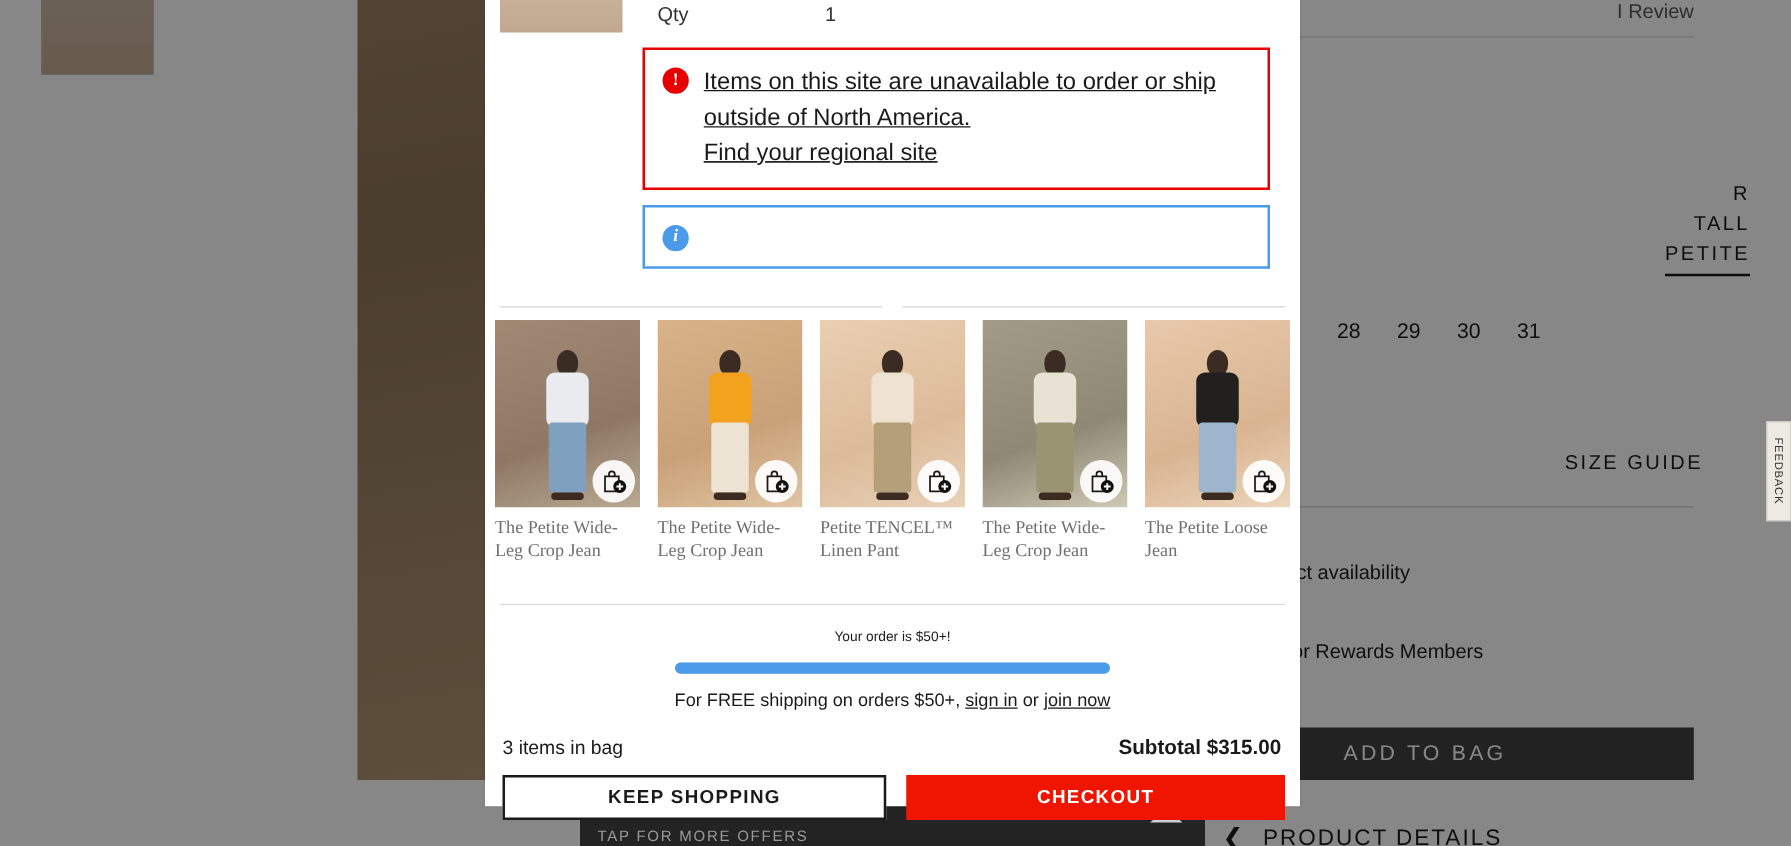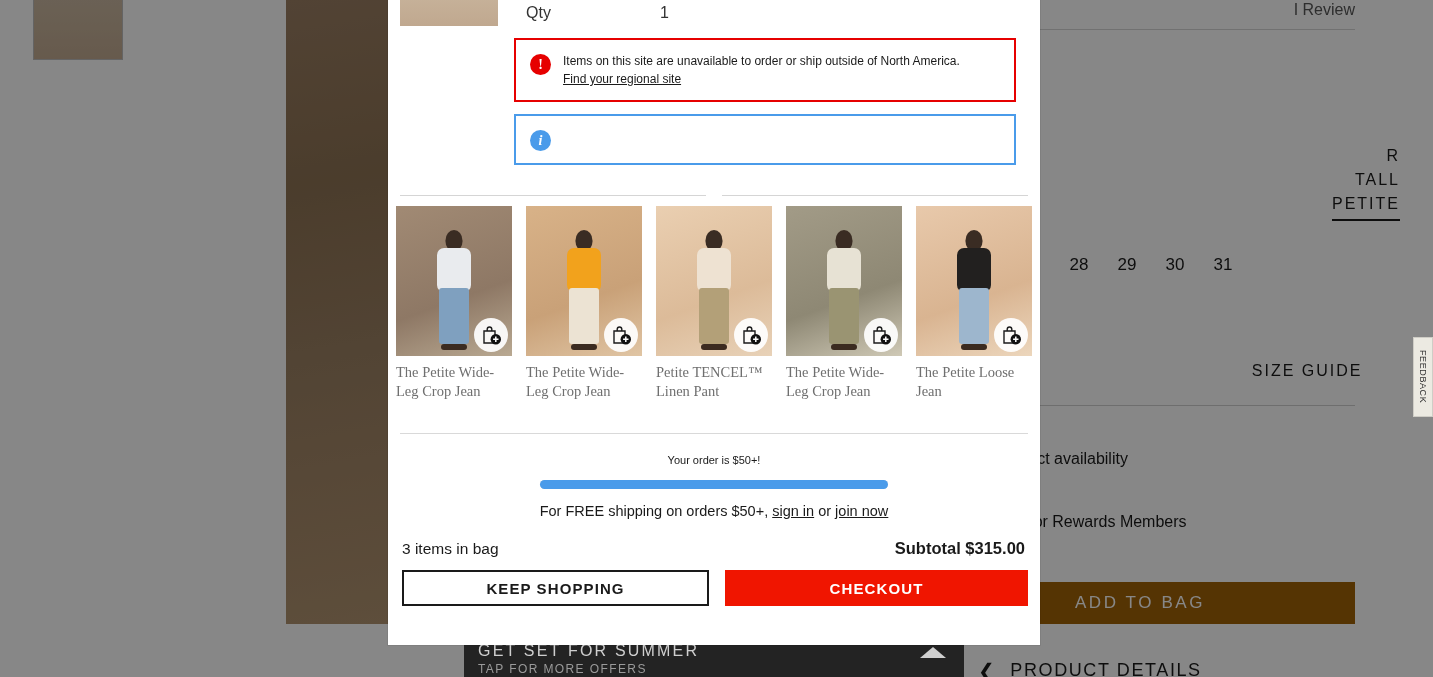--- a/index.html
+++ b/index.html
@@ -60,21 +60,21 @@
   }
   .size-guide { margin-left:247px; font-size:16px; letter-spacing:2px; color:#1a1a1a; }
   .rule2 { height:1px; background:#d0d0d0; margin:16px 45px 0 -55px; }
 
   .ship-block { margin:16px 0 0 -90px; font-size:16px; color:#5a5a5a; line-height:1.55; }
   .ship-block .dark { color:#1a1a1a; }
   .ship-strong { font-size:16px; letter-spacing:1.1px; color:#1a1a1a; }
   .ship-link { color:#1a1a1a; text-decoration:underline; }
 
   .add-bag {
-    margin:22px 45px 0 -35px; height:42px; background:#a16207; color:#fff;
+    margin:22px 45px 0 -35px; height:42px; background:#404040; color:#fff;
     display:flex; align-items:center; justify-content:center;
     font-size:17px; letter-spacing:2.6px;
   }
 
   .product-details-row {
     position:absolute; left:978px; top:660px; display:flex; align-items:center; gap:14px;
     font-size:18px; letter-spacing:1.6px; color:#1a1a1a;
   }
   .chev-left { font-size:20px; line-height:1; }
 
@@ -131,21 +131,21 @@
   .alert.error { border:2px solid #e60000; }
   .alert.info  { border:2px solid #4a9bea; }
   .alert-icon {
     flex:none; width:21px; height:21px; border-radius:50%;
     display:flex; align-items:center; justify-content:center;
     color:#fff; font-size:14px; font-weight:bold; font-family:"Liberation Serif",serif;
     margin-top:2px;
   }
   .alert.error .alert-icon { background:#e60000; }
   .alert.info  .alert-icon { background:#4a9bea; font-style:italic; }
-  .alert-body { font-size:12px; color:#1a1a1a; line-height:1.5; }
+  .alert-body { font-size:19px; color:#1a1a1a; line-height:1.5;text-decoration:underline; }
   .alert-body a { color:#1a1a1a; text-decoration:underline; }
 
   
   .cab-header {
     display:flex; align-items:center; gap:16px;
     margin:30px 12px 0 12px;
   }
   .cab-header .line { flex:1; height:1px; background:#d5d5d5; }
   .cab-header .t { font-size:15px; letter-spacing:2.6px; color:#7b7b7b; }
 

